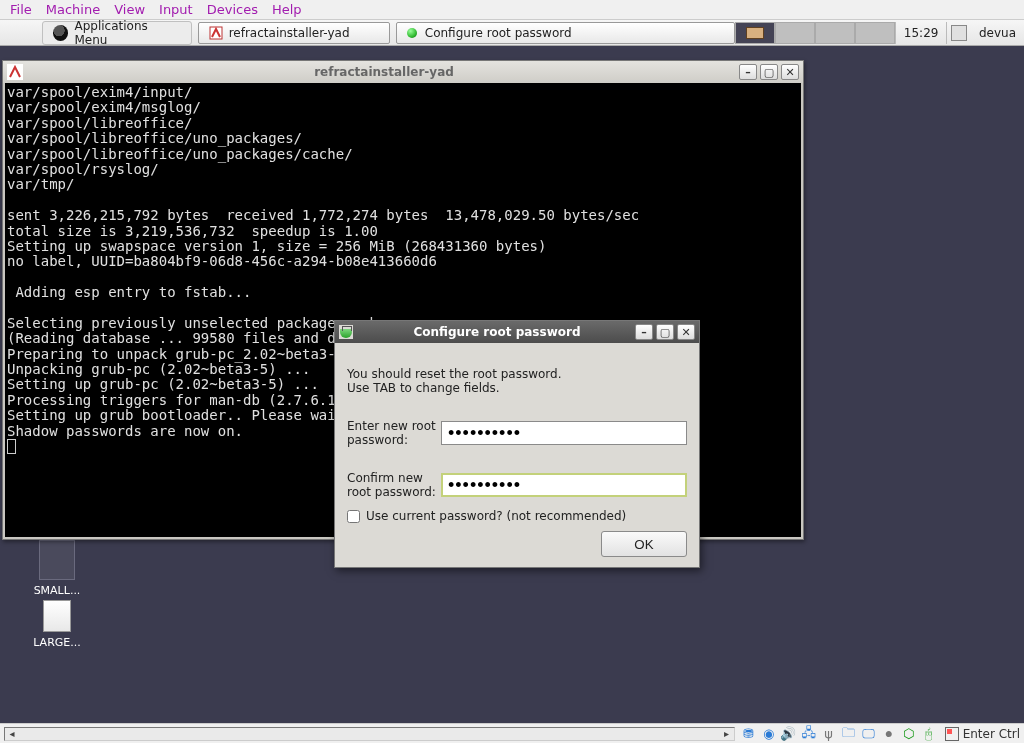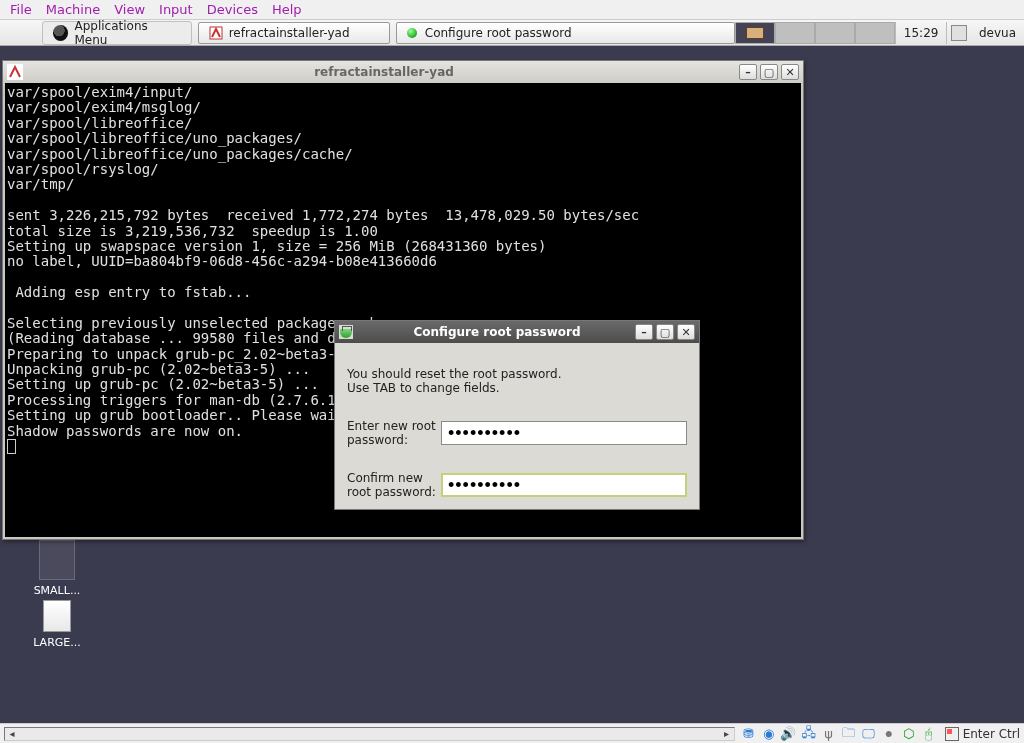--- a/index.html
+++ b/index.html
@@ -377,20 +377,27 @@
       <div>You should reset the root password.</div>
       <div>Use TAB to change fields.</div>
       <div class="dlg-row">
         <label>Enter new root password:</label>
         <input type="password" value="●●●●●●●●●●" style="">
       </div>
       <div class="dlg-row">
         <label>Confirm new root password:</label>
         <input type="password" class="focused" value="●●●●●●●●●●" style="">
       </div>
+      <div class="dlg-check">
+        <input type="checkbox" style="">
+        <span>Use current password? (not recommended)</span>
+      </div>
+      <div class="dlg-btns">
+        <button>OK</button>
+      </div>
     </div>
   </div>
 
 </div>
 
 <div class="vbox-status">
   <div class="vbox-scroll">
     <span class="larrow">◂</span>
     <span class="rarrow">▸</span>
   </div>

